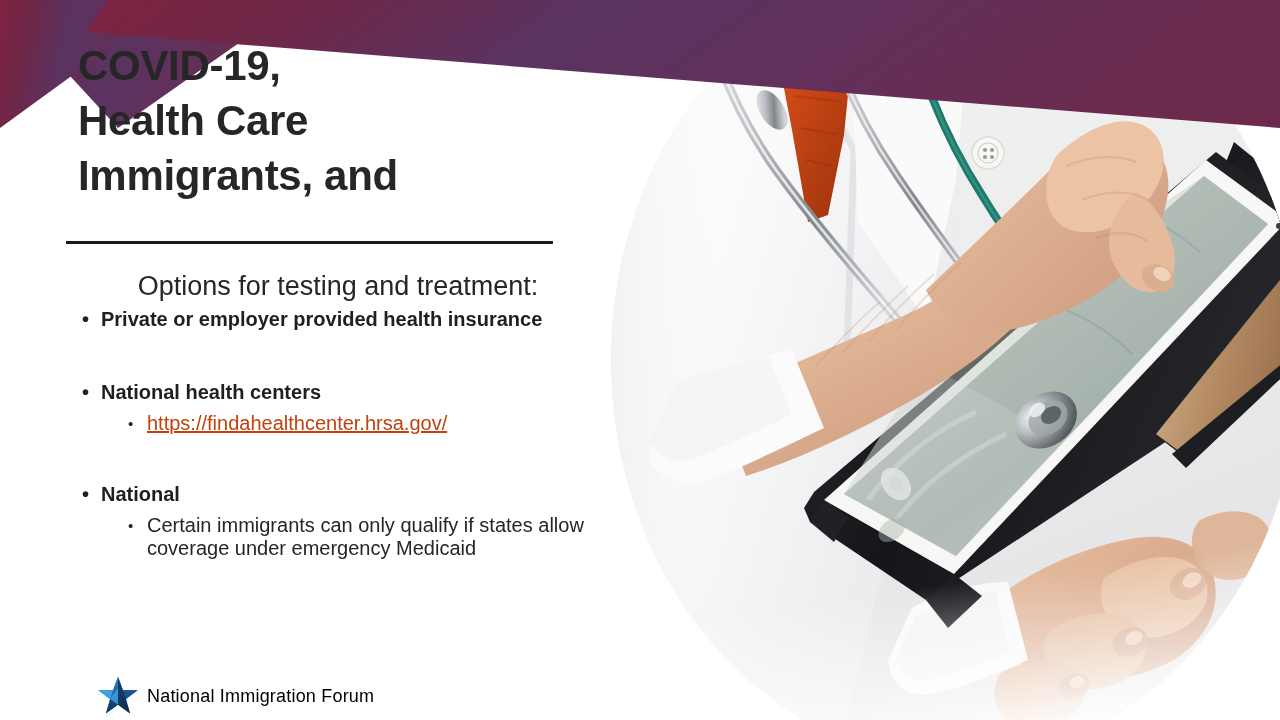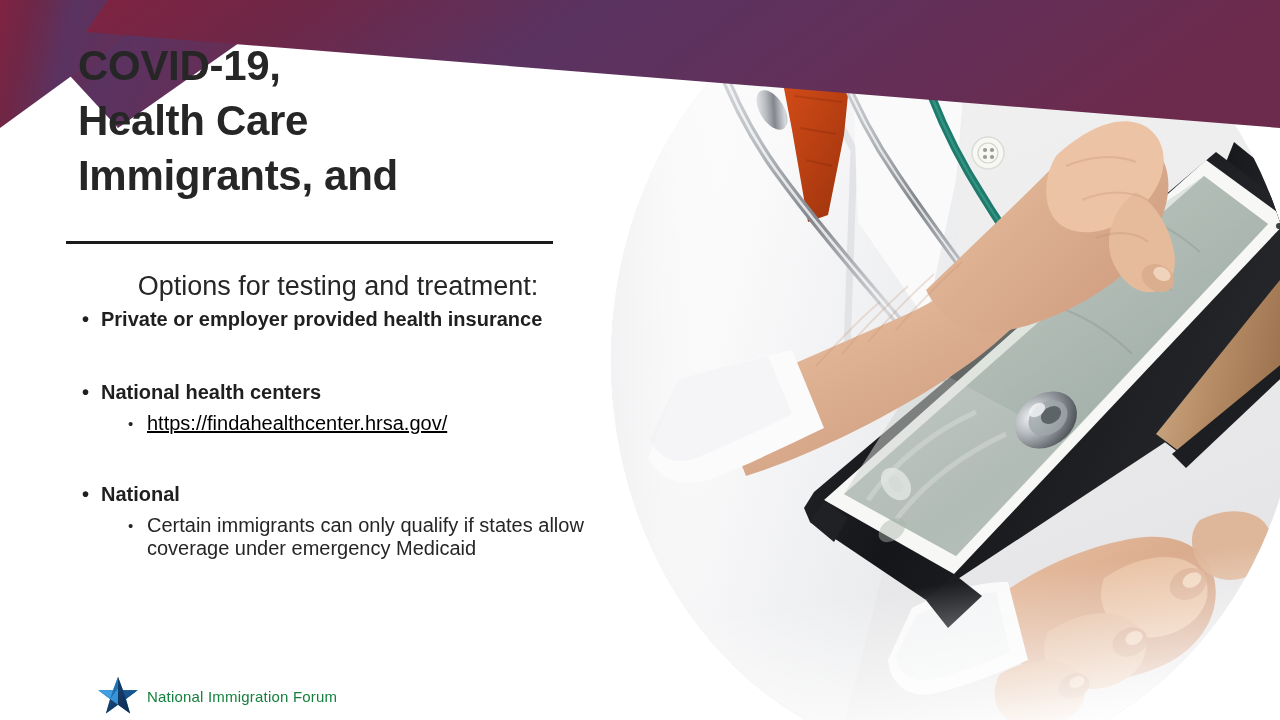--- a/index.html
+++ b/index.html
@@ -114,36 +114,36 @@
     left: 50px;
     top: 0;
     font-size: 15px;
     line-height: 23px;
   }
 
   .gap-sm { height: 46px; }
   .gap-md { height: 44px; }
 
   a.link {
-    color: #000000;
+    color: #c2410c;
   }
 
   
   #footer-logo {
     position: absolute;
     left: 97px;
     top: 676px;
     display: flex;
     align-items: center;
   }
   #footer-logo .logo-mark { width: 42px; height: 40px; flex: 0 0 auto; }
   #footer-logo .logo-text {
     margin-left: 8px;
-    font-size: 15px;
-    color: #15803d;
+    font-size: 18px;
+    color: #000000;
     letter-spacing: 0.2px;
     white-space: nowrap;
   }
 </style>
 </head>
 <body>
 
 <div id="slide">
 
   <div id="photo-region">

